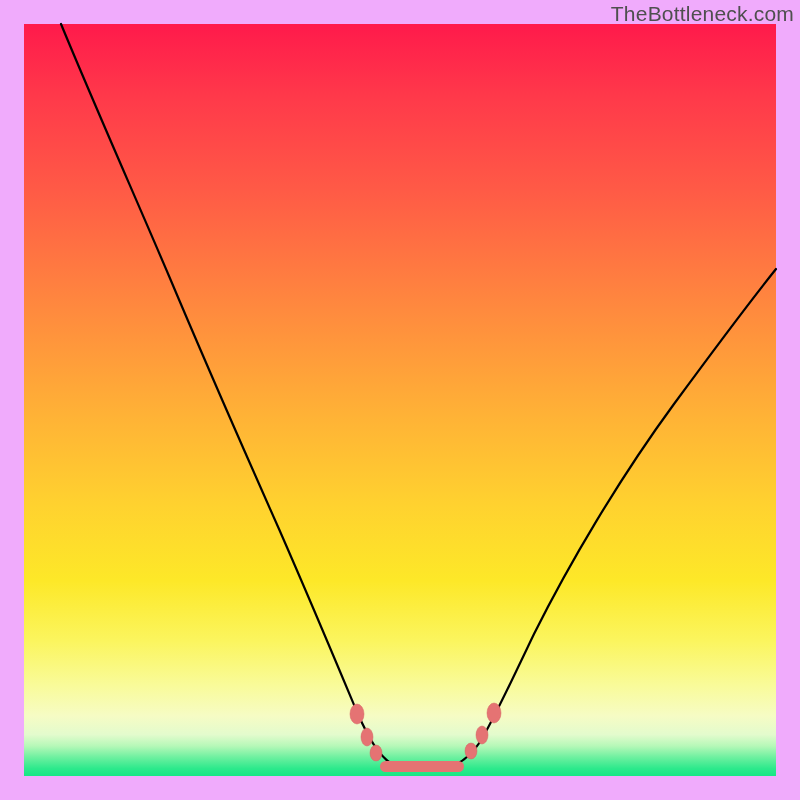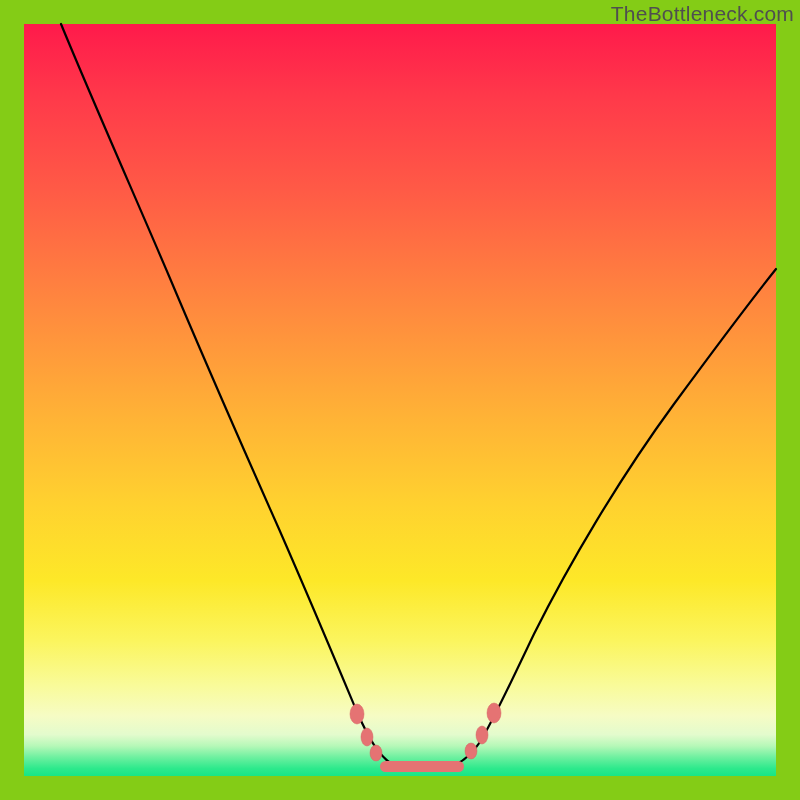--- a/index.html
+++ b/index.html
@@ -8,21 +8,21 @@
     width: 800px;
     height: 800px;
     background: #000;
     font-family: Arial, Helvetica, sans-serif;
     overflow: hidden;
   }
   .frame {
     position: absolute;
     left: 0; top: 0;
     width: 800px; height: 800px;
-    background: #84cc16;
+    background: #f0abfc;
     text-decoration: underline;
   }
   .plot {
     position: absolute;
     left: 24px;
     top: 24px;
     width: 752px;
     height: 752px;
     
     background: linear-gradient(to bottom,

